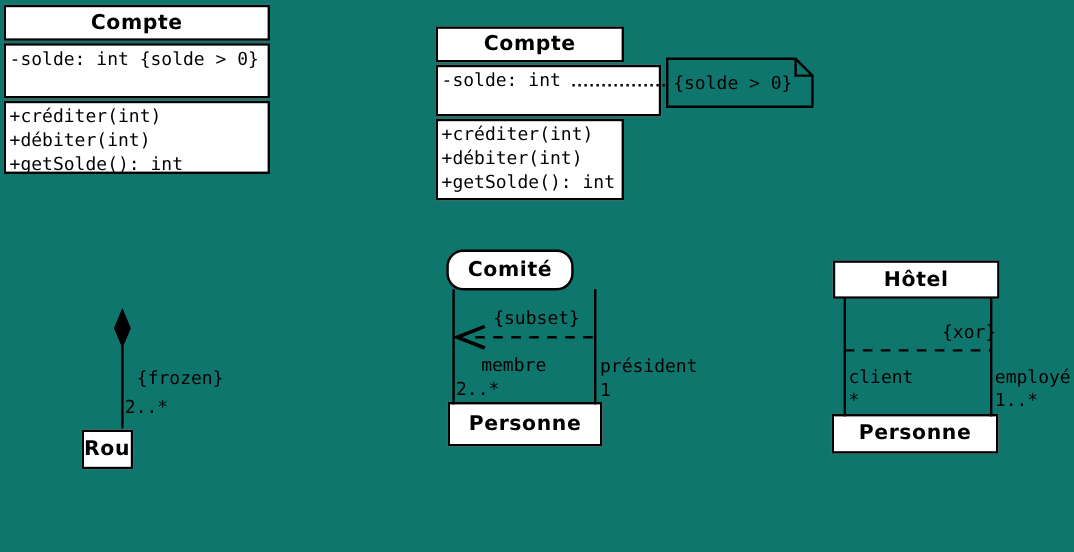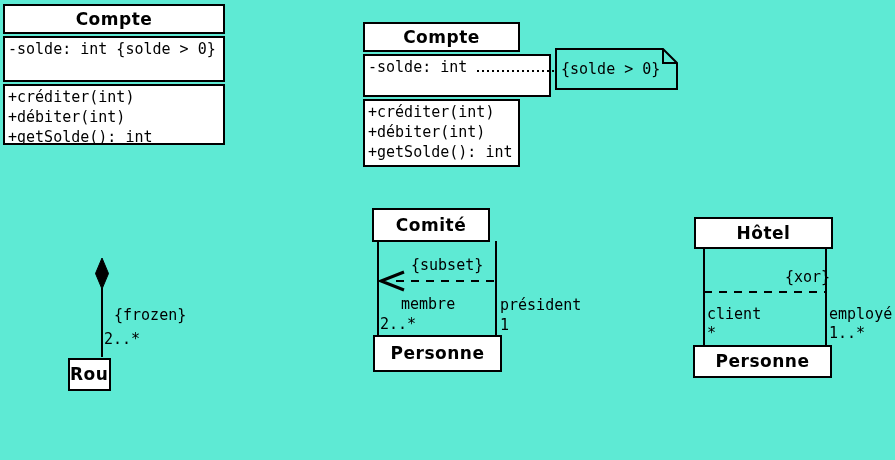--- a/index.html
+++ b/index.html
@@ -2,21 +2,21 @@
 <html><head>
 <meta charset="utf-8">
 <style>
   * { margin: 0; padding: 0; box-sizing: border-box; }
   html, body { background: #ffffff; }
   body { font-family: "DejaVu Sans", "Liberation Sans", sans-serif; }
   .canvas {
     position: relative;
     width: 895px;
     height: 460px;
-    background: #5eead4;
+    background: #0f766e;
     overflow: hidden;
   }
   .uml-box {
     position: absolute;
     border: 2px solid #000;
     background: #ffffff;
     color: #000;
   }
   .title {
     font-family: "DejaVu Sans", "Liberation Sans", sans-serif;
@@ -68,21 +68,21 @@
     <div class="mono code-line">+créditer(int)</div>
     <div class="mono code-line">+débiter(int)</div>
     <div class="mono code-line">+getSolde(): int</div>
   </div>
   <div class="mono label" style="left:561px;top:60px;">{solde &gt; 0}</div>
 
   <div class="mono label" style="left:114px;top:306px;">{frozen}</div>
   <div class="mono label" style="left:104px;top:330px;">2..*</div>
   <div class="uml-box title" style="left:68px;top:358px;width:43px;height:33px;line-height:29px;">Roue</div>
 
-  <div class="uml-box title" style="left:372px;top:208px;width:118px;height:34px;line-height:30px;">Comité</div>
+  <div class="uml-box title" style="left:372px;top:208px;width:106px;height:34px;line-height:30px;border-radius:14px;">Comité</div>
   <div class="mono label" style="left:411px;top:256px;">{subset}</div>
   <div class="mono label" style="left:380px;top:295px;padding-left:21px;">membre</div>
   <div class="mono label" style="left:380px;top:315px;">2..*</div>
   <div class="mono label" style="left:500px;top:296px;">président</div>
   <div class="mono label" style="left:500px;top:316px;">1</div>
   <div class="uml-box title" style="left:373px;top:335px;width:129px;height:37px;line-height:33px;">Personne</div>
 
   <div class="uml-box title" style="left:694px;top:217px;width:139px;height:32px;line-height:28px;">Hôtel</div>
   <div class="mono label" style="left:742px;top:268px;margin-left:43px;">{xor}</div>
   <div class="mono label" style="left:707px;top:305px;">client</div>

